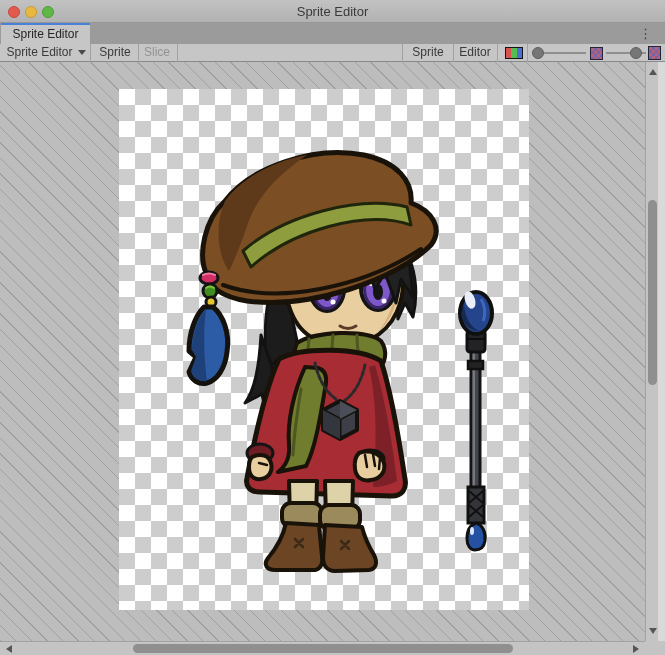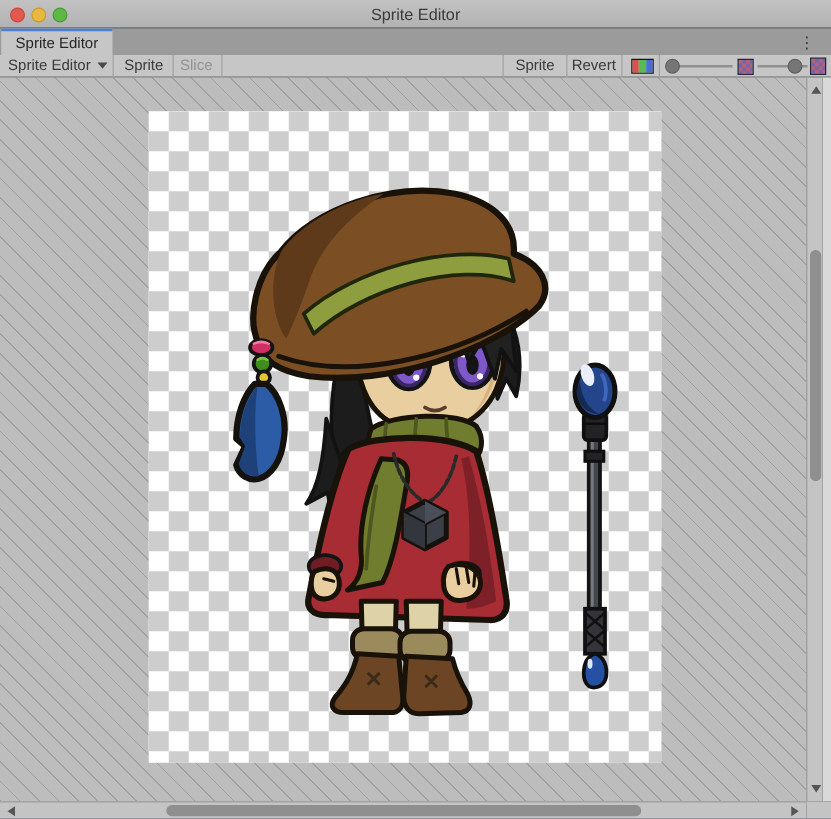--- a/index.html
+++ b/index.html
@@ -95,21 +95,21 @@
     <div class="tbtn" style="left:4px;width:84px;"><span>Sprite Editor</span><span class="dd-arrow"></span></div>
     <div class="vsep" style="left:90px;"></div>
     <div class="tbtn" style="left:94px;width:42px;"><span>Sprite</span><span class="dd-arrow"></span></div>
     <div class="vsep" style="left:138px;"></div>
     <div class="tbtn disabled" style="left:141px;width:32px;">Slice</div>
     <div class="vsep" style="left:177px;"></div>
 
     <div class="vsep" style="left:402px;"></div>
     <div class="tbtn" style="left:405px;width:46px;">Sprite</div>
     <div class="vsep" style="left:453px;"></div>
-    <div class="tbtn" style="left:456px;width:38px;">Revert</div>
+    <div class="tbtn" style="left:456px;width:38px;">Editor</div>
     <div class="vsep" style="left:497px;"></div>
 
     <div class="rgbicon">
       <i class="r"></i>
       <i class="g"></i>
       <i class="b"></i>
     </div>
     <div class="vsep" style="left:527px;"></div>
 
     <div class="slider-track" style="left:536px;width:50px;"></div>

